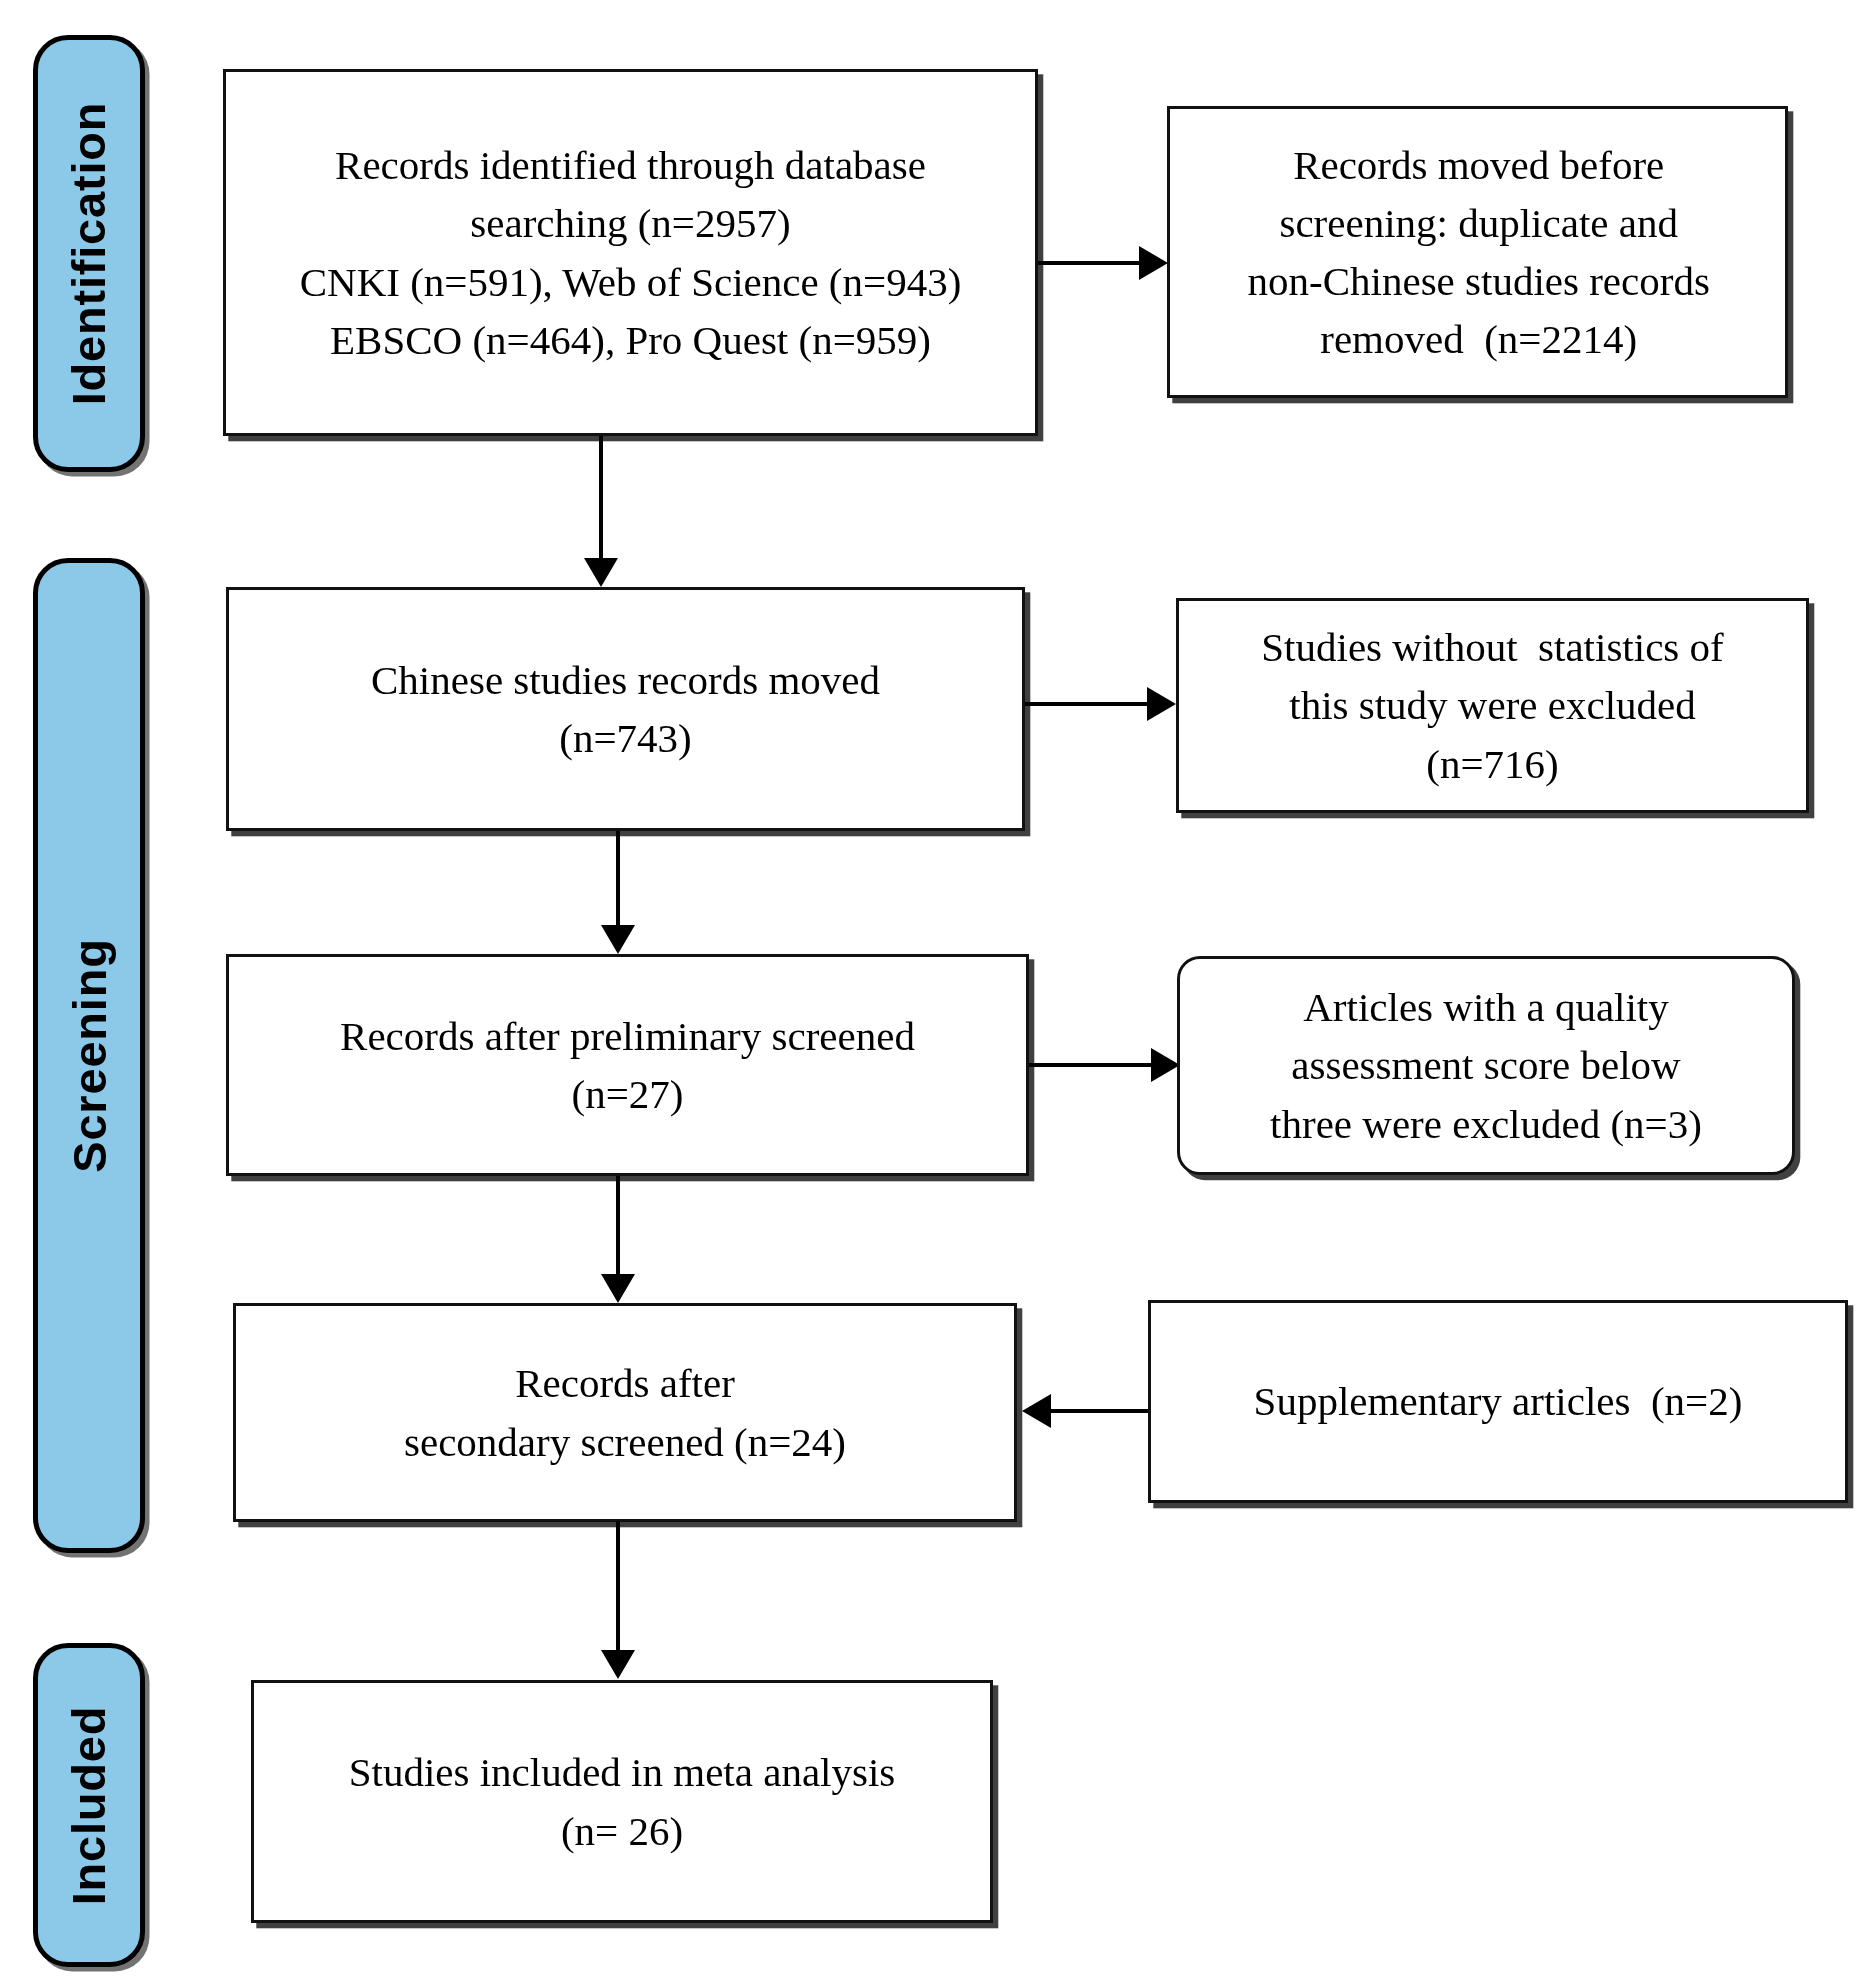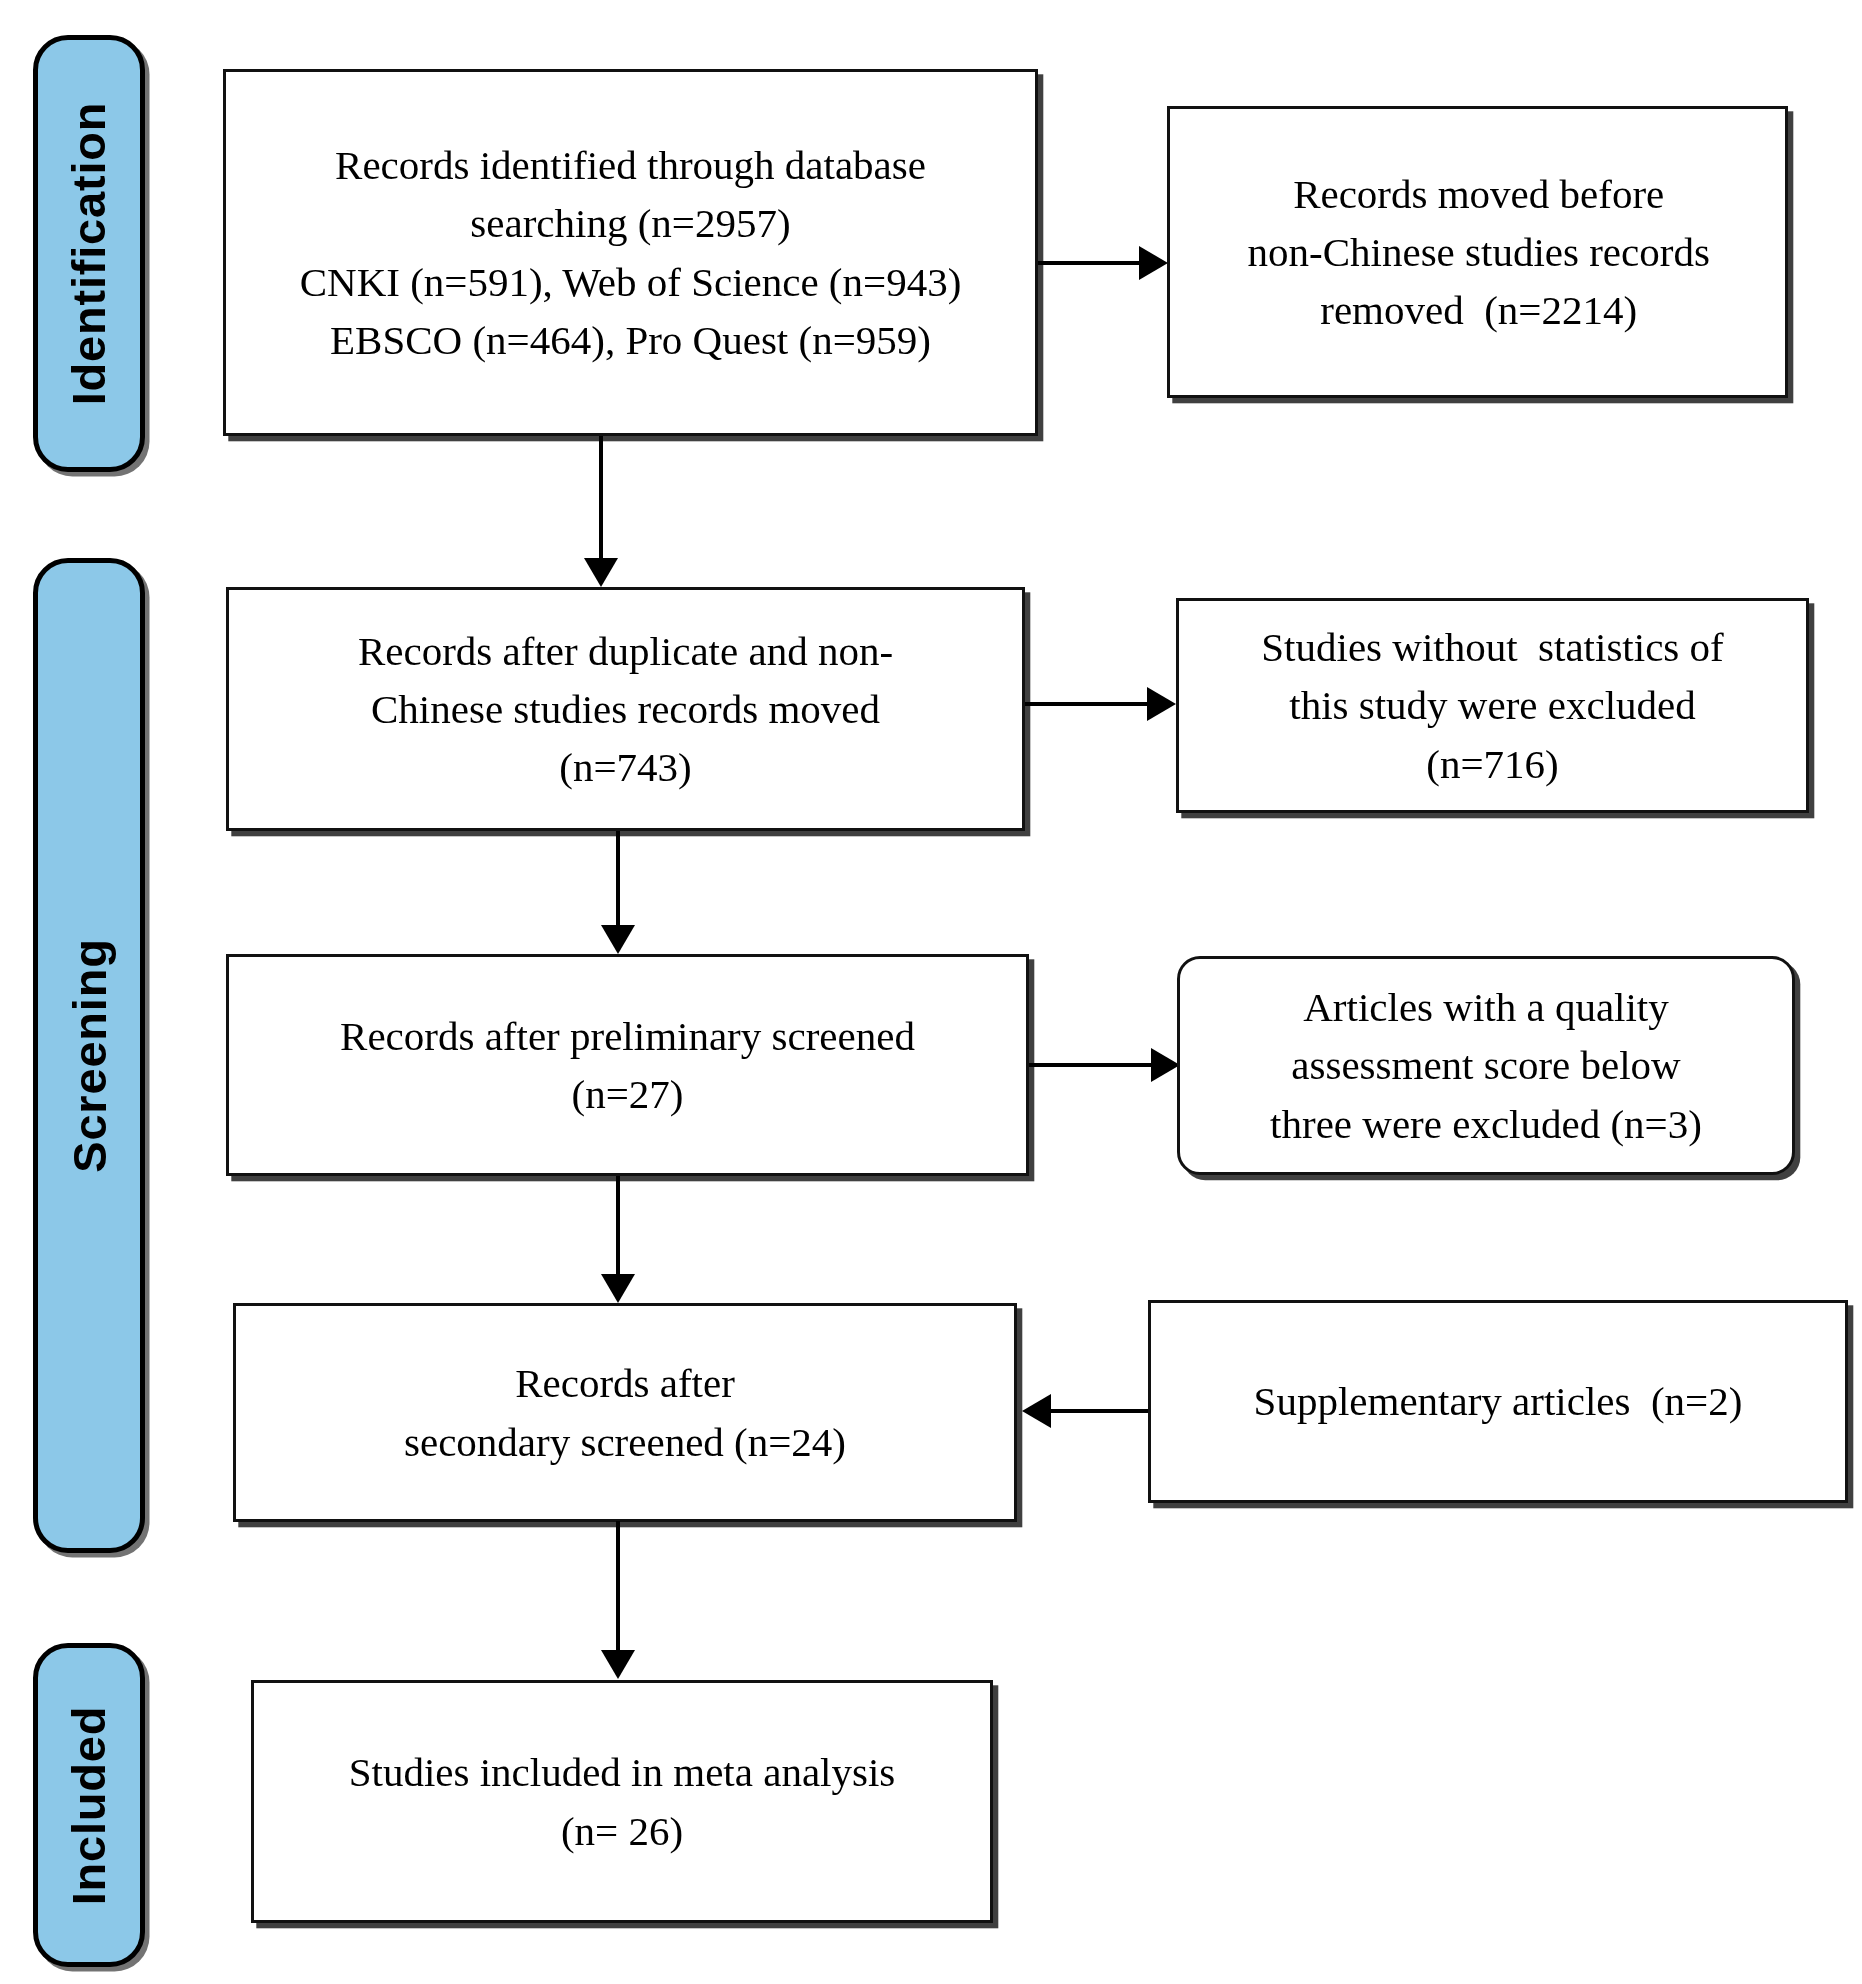--- a/index.html
+++ b/index.html
@@ -139,31 +139,31 @@
     <span class="line">EBSCO (n=464), Pro Quest (n=959)</span>
   </div>
 
   <div class="arrow-h right" style="left:1038px; top:245px; width:130px; height:36px;">
     <span class="shaft" style="width:106px;"></span>
     <span class="head"></span>
   </div>
 
   <div class="flow-box" style="left:1167px; top:106px; width:621px; height:292px; font-size:41px;padding-left:16px;">
     <span class="line">Records moved before</span>
+    <span class="line">screening: duplicate and</span>
     <span class="line">non-Chinese studies records</span>
     <span class="line">removed  (n=2214)</span>
   </div>
 
   <div class="arrow-v" style="left:583px; top:436px; width:36px; height:151px;">
     <span class="shaft" style="height:124px;"></span>
     <span class="head"></span>
   </div>
 
   <div class="flow-box" style="left:226px; top:587px; width:799px; height:244px; font-size:41px;">
-    <span class="line">Records after duplicate and non-</span>
     <span class="line">Chinese studies records moved</span>
     <span class="line">(n=743)</span>
   </div>
 
   <div class="arrow-h right" style="left:1025px; top:686px; width:151px; height:36px;">
     <span class="shaft" style="width:127px;"></span>
     <span class="head"></span>
   </div>
 
   <div class="flow-box" style="left:1176px; top:598px; width:633px; height:215px; font-size:41px;">

